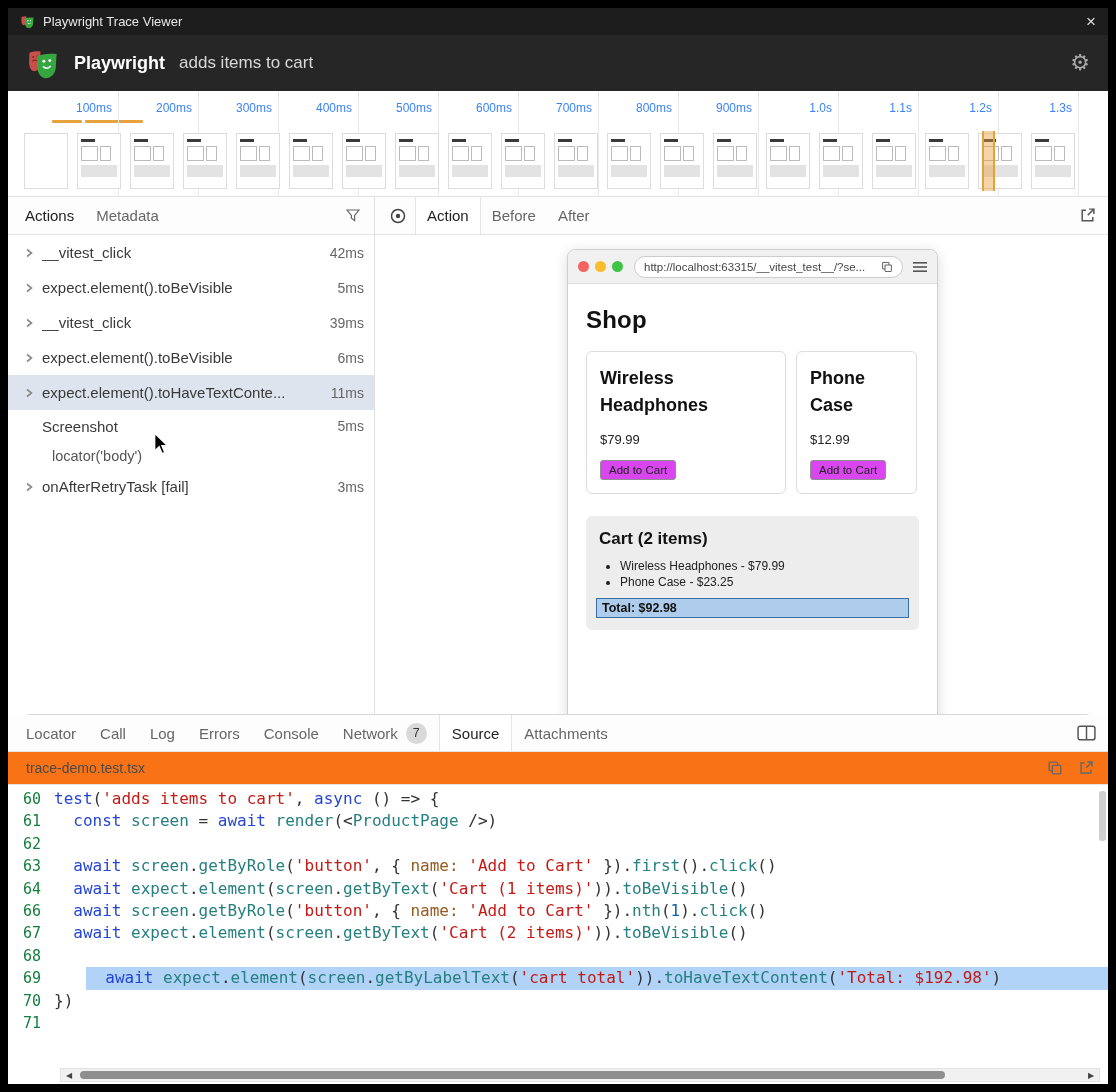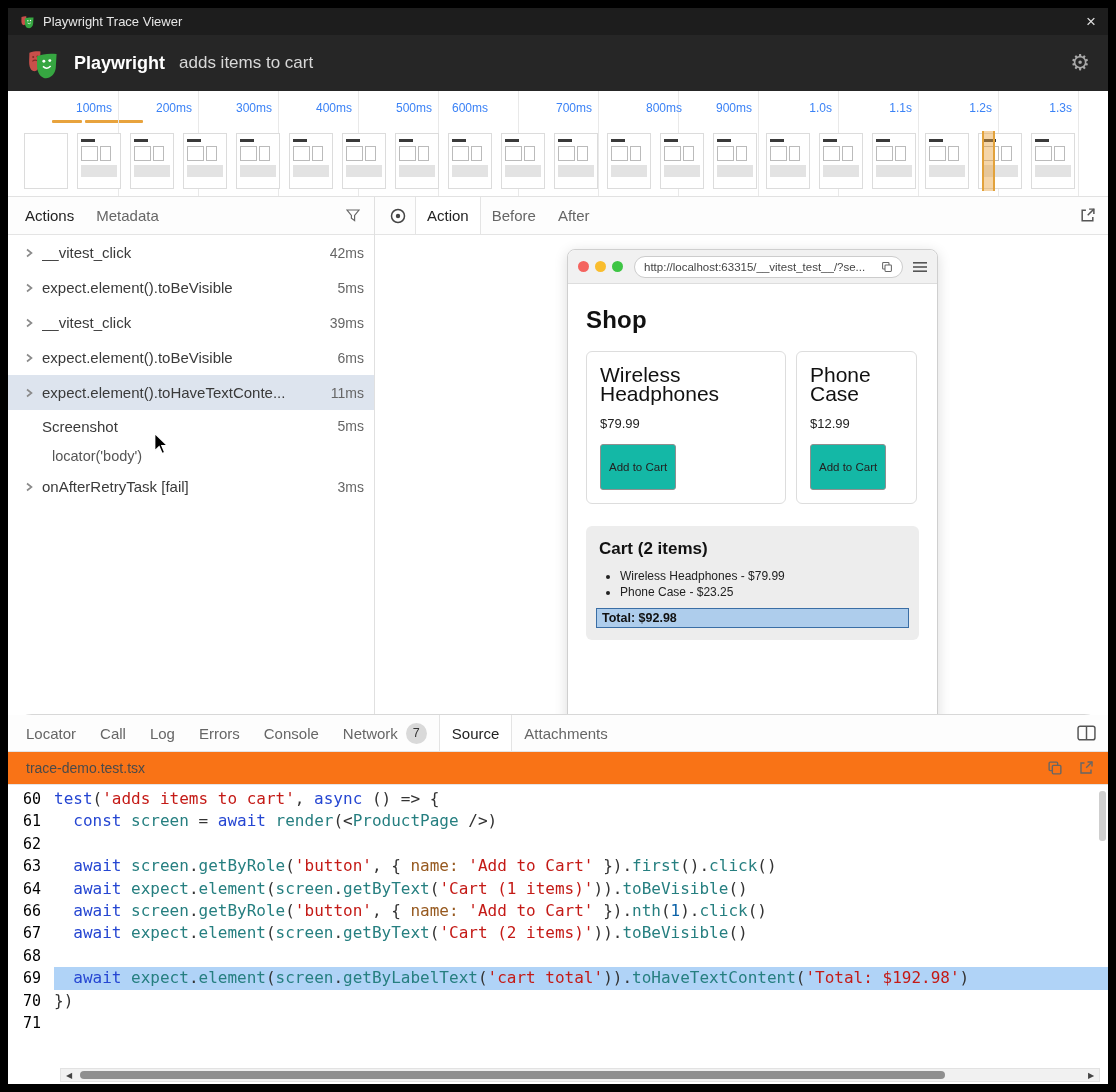--- a/index.html
+++ b/index.html
@@ -60,44 +60,44 @@
   .dot { width:11px; height:11px; border-radius:50%; flex:none; }
   .dot-red { background:#f4645f; } .dot-yellow { background:#f9bd2e; } .dot-green { background:#3ec544; }
   .url-pill { flex:1; height:22px; margin-left:5px; background:#fff; border:1px solid #ccc; border-radius:11px; display:flex; align-items:center; padding:0 9px; font-size:11.5px; color:#444; min-width:0; }
   .url-text { flex:1; white-space:nowrap; overflow:hidden; }
   .menu-icon { margin-left:4px; display:flex; align-items:center; }
   .page { flex:1; padding:14px 18px; overflow:hidden; }
   .page h1 { font-size:24px; margin:8px 0 17px; color:#111; letter-spacing:.2px; }
   .products { display:flex; gap:10px; }
   .card { border:1px solid #ddd; border-radius:6px; padding:13px; background:#fff; }
   .card.c0 { width:200px; } .card.c1 { width:121px; }
-  .p-name { font-weight:normal; font-size:21px; line-height:19px; color:#111; }
+  .p-name { font-weight:bold; font-size:18px; line-height:27px; color:#111; }
   .p-price { font-size:13px; margin-top:13px; color:#222; }
-  .p-btn { margin-top:13px; display:inline-block; font-size:11.5px; padding:16px 8px; border:1px solid #8f8f8f; background:#14b8a6; border-radius:3px; color:#222; cursor:pointer; }
+  .p-btn { margin-top:13px; display:inline-block; font-size:11.5px; padding:3px 8px; border:1px solid #8f8f8f; background:#d946ef; border-radius:3px; color:#222; cursor:pointer; }
   .cart { margin-top:22px; background:#ededed; border-radius:6px; padding:13px 10px 12px; }
   .cart-h { font-size:17px; font-weight:bold; color:#111; padding-left:3px; }
   .cart ul { margin:10px 0 9px; padding-left:24px; font-size:12px; color:#222; }
   .cart li { margin:2px 0; }
   .cart-total { font-size:12.5px; font-weight:bold; background:#aecdec; border:1px solid #3a6ea5; padding:2px 5px; color:#111; }
 
   
   .bottom { height:370px; flex:none; display:flex; flex-direction:column; border-top:1px solid #d8d8d8; background:#fff;border-radius:24px; }
   .bottom-tabs { height:37px; display:flex; align-items:center; border-bottom:1px solid #e4e4e4; background:#fdfdfd; font-size:15px; color:#666; flex:none; padding-left:6px; }
   .btab { padding:0 12px; height:100%; display:flex; align-items:center; gap:8px; cursor:pointer; white-space:nowrap; }
   .btab.active { background:#fff; color:#222; border-left:1px solid #e4e4e4; border-right:1px solid #e4e4e4; }
   .badge { background:#d9d9d9; border-radius:50%; width:21px; height:21px; display:flex; align-items:center; justify-content:center; font-size:12.5px; color:#333; }
   .cols-icon { margin-left:auto; margin-right:12px; display:flex; align-items:center; }
   .filebar { height:33px; background:#f97316; border-bottom:1px solid #e5e5e5; display:flex; align-items:center; padding:0 14px 0 18px; font-size:14px; color:#4a4a4a; flex:none; }
   .filebar-icons { margin-left:auto; display:flex; gap:15px; align-items:center; }
 
   .source { flex:1; position:relative; overflow:hidden; font-family:"DejaVu Sans Mono",monospace; font-size:16px; padding-top:3px; background:#fff; }
   .src-line { display:flex; height:22.4px; line-height:22.4px; white-space:pre; }
-  .src-gutter { width:46px; flex:none; text-align:right; padding-right:13px; color:#000000; font-size:15px; }
+  .src-gutter { width:46px; flex:none; text-align:right; padding-right:13px; color:#15803d; font-size:15px; }
   .src-code { flex:1; color:#333; }
-  .src-line.hl .src-code { background:#b0d3f7; }
+  .src-line.hl .src-code { background:#b0d3f7;margin-left:32px; }
   .tok-k { color:#2546d2; } .tok-i { color:#267f80; } .tok-s { color:#c41a16; }
   .tok-o { color:#96591f; } .tok-n { color:#0b62a8; } .tok-p { color:#333; }
   .vscroll-thumb { position:absolute; right:2px; top:6px; width:7px; height:50px; background:#cfcfcf; border-radius:3px; }
 
   .hscroll { height:18px; flex:none; background:#fff; display:flex; align-items:center; padding:0 8px 0 52px; }
   .hs-track { flex:1; height:14px; background:#f1f1f1; border:1px solid #e2e2e2; display:flex; align-items:center; position:relative; }
   .hs-arrow { width:16px; text-align:center; font-size:8px; color:#444; flex:none; }
   .hs-thumbzone { flex:1; position:relative; height:100%; }
   .hs-thumb { position:absolute; left:3px; top:2px; height:8px; width:86%; background:#8f8f8f; border-radius:4px; }
 
@@ -148,25 +148,25 @@
       <div class="tl-label" style="left: 40px;">100ms</div>
       <div class="tl-grid" style="left: 190px;"></div>
       <div class="tl-label" style="left: 120px;">200ms</div>
       <div class="tl-grid" style="left: 270px;"></div>
       <div class="tl-label" style="left: 200px;">300ms</div>
       <div class="tl-grid" style="left: 350px;"></div>
       <div class="tl-label" style="left: 280px;">400ms</div>
       <div class="tl-grid" style="left: 430px;"></div>
       <div class="tl-label" style="left: 360px;">500ms</div>
       <div class="tl-grid" style="left: 510px;"></div>
-      <div class="tl-label" style="left: 416px;">600ms</div>
+      <div class="tl-label" style="left: 440px;">600ms</div>
       <div class="tl-grid" style="left: 590px;"></div>
       <div class="tl-label" style="left: 520px;">700ms</div>
       <div class="tl-grid" style="left: 670px;"></div>
-      <div class="tl-label" style="left: 624px; text-align: center;">800ms</div>
+      <div class="tl-label" style="left: 600px;">800ms</div>
       <div class="tl-grid" style="left: 750px;"></div>
       <div class="tl-label" style="left: 680px;">900ms</div>
       <div class="tl-grid" style="left: 830px;"></div>
       <div class="tl-label" style="left: 760px;">1.0s</div>
       <div class="tl-grid" style="left: 910px;"></div>
       <div class="tl-label" style="left: 840px;">1.1s</div>
       <div class="tl-grid" style="left: 990px;"></div>
       <div class="tl-label" style="left: 920px;">1.2s</div>
       <div class="tl-grid" style="left: 1070px;"></div>
       <div class="tl-label" style="left: 1000px;">1.3s</div>

